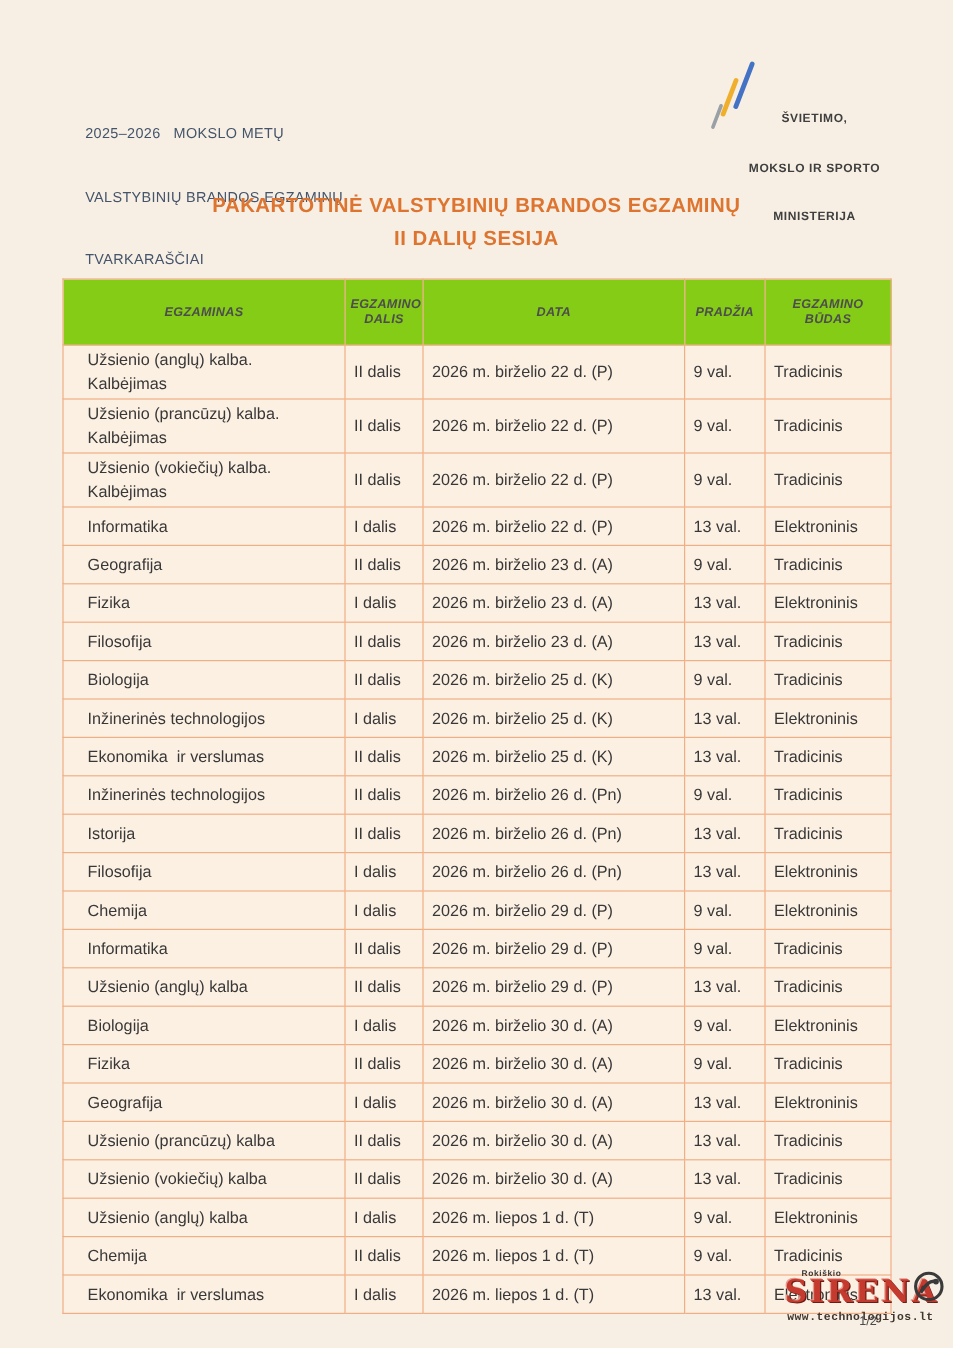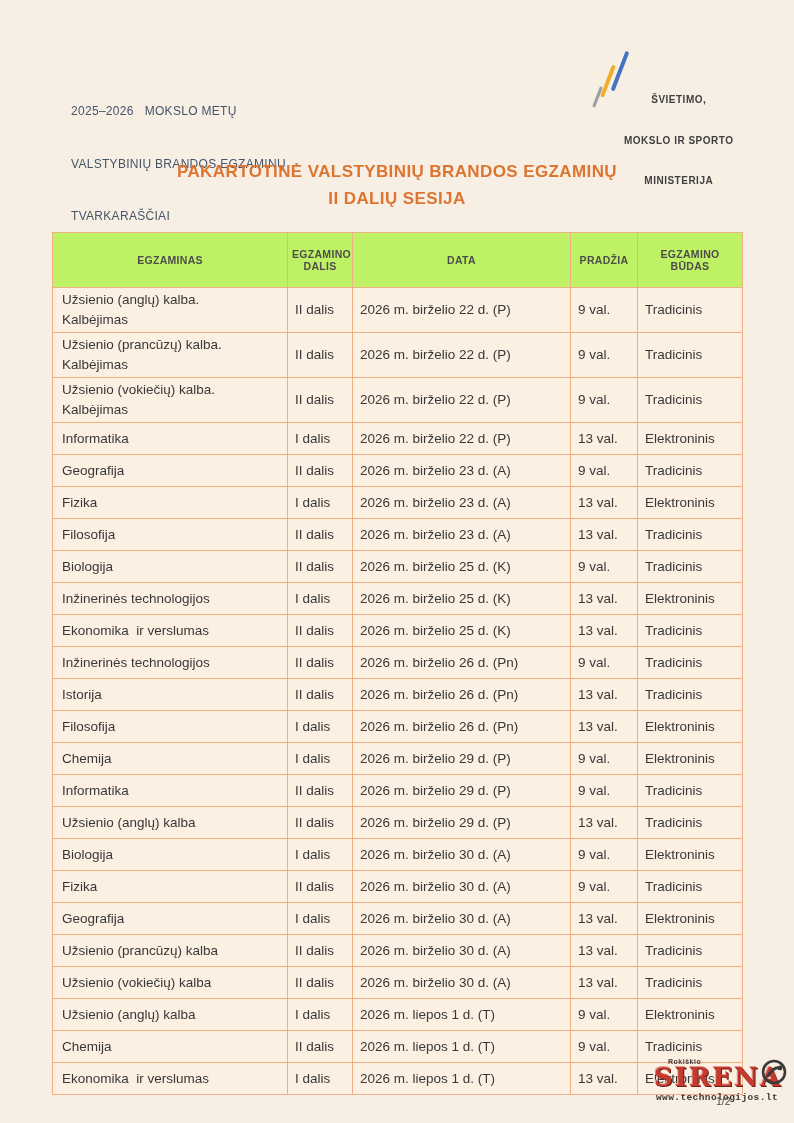--- a/index.html
+++ b/index.html
@@ -42,31 +42,31 @@
   
   table.schedule {
     position:absolute; left:52px; top:232px; width:690px;
     border-collapse:collapse; table-layout:fixed;
   }
   .schedule th, .schedule td {
     border:1px solid #F0AE85;
     vertical-align:middle;
   }
   .schedule th {
-    background:#bef264; height:55px;
+    background:#84cc16; height:55px;
     font-size:10.5px; font-weight:600; color:#4d4d4d;
-    letter-spacing:.3px; text-align:center; padding:2px 4px;
+    letter-spacing:.3px; text-align:center; padding:2px 4px;font-style:italic;
   }
   .schedule td {
     background:#FCF0E3; height:32px;
     font-size:13.5px; color:#383838;
     text-align:left; padding:2px 6px 2px 7px;
     line-height:20px; white-space:pre-wrap;
   }
-  .schedule td.c-name { padding-left:9px; }
+  .schedule td.c-name { padding-left:20px; }
   col.c0{width:235px} col.c1{width:65px} col.c2{width:218px} col.c3{width:67px} col.c4{width:105px}
 
   
   .watermark { position:absolute; left:652px; top:1056px; width:142px; height:60px; }
   .wm-tiny {
     position:absolute; left:16px; top:2px;
     font-size:7px; color:#3a3a3a; letter-spacing:.5px; font-weight:bold;
   }
   .wm-name {
     position:absolute; left:2px; top:6px;

